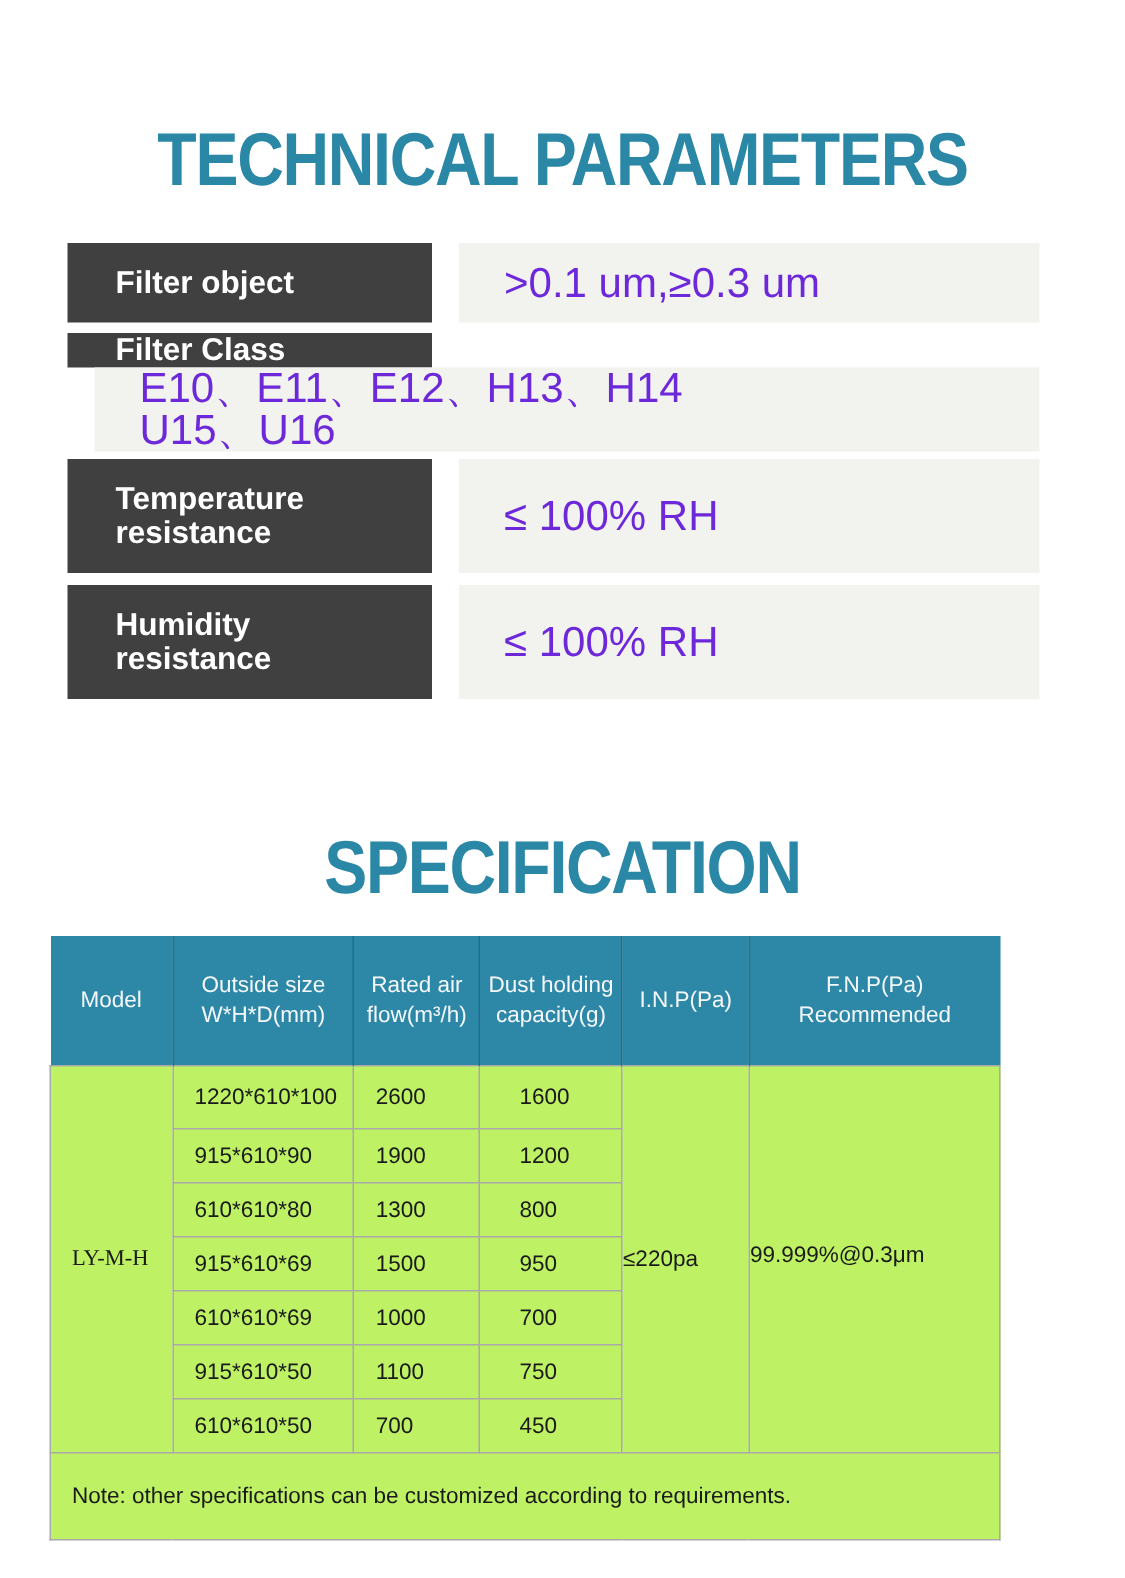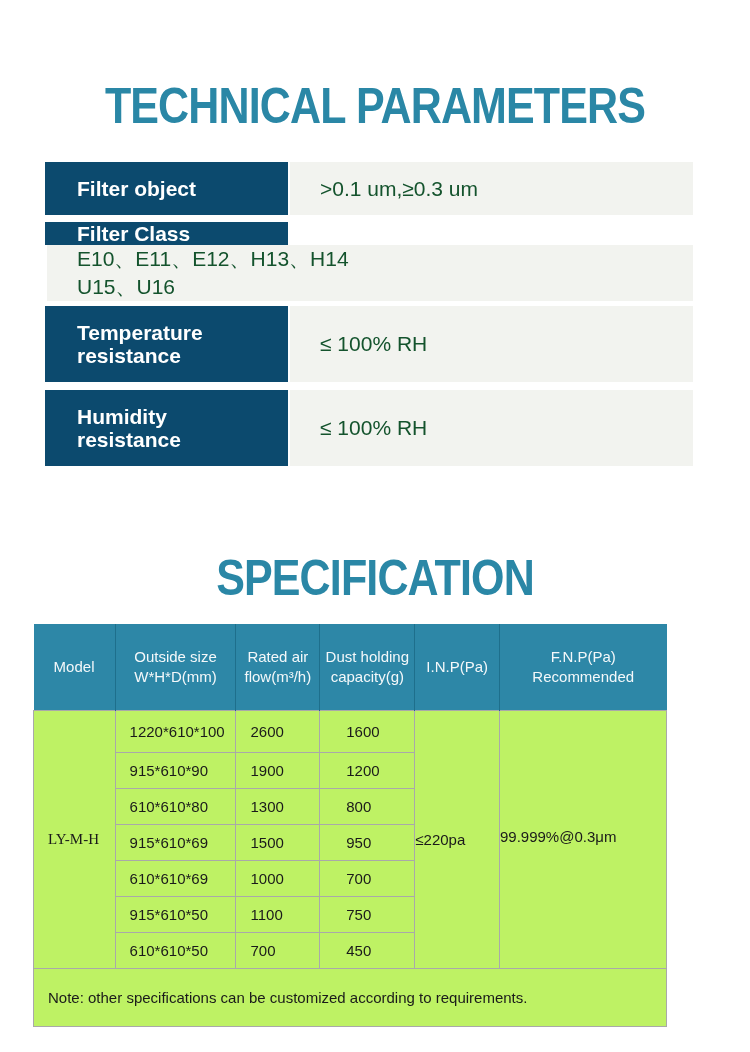--- a/index.html
+++ b/index.html
@@ -10,27 +10,27 @@
     position: absolute; left: 0; width: 750px; text-align: center;
     color: #2a87a6; font-family: "Liberation Sans", sans-serif; font-weight: bold;
     letter-spacing: -1px;
     transform-origin: center;
   }
   #title1 { top: 76px; height: 60px; font-size: 50px; line-height: 60px; transform: scaleX(0.86); }
   #title2 { top: 548px; height: 60px; font-size: 50px; line-height: 60px; transform: scaleX(0.86); }
 
   .param-row { position: absolute; left: 45px; width: 648px; display: flex; }
   .param-label {
-    width: 243px; background: #0c4a6e; color: #ffffff; font-weight: bold;
+    width: 243px; background: #404040; color: #ffffff; font-weight: bold;
     font-size: 21px; line-height: 23px; padding-left: 32px;
     display: flex; align-items: center;
   }
   .param-value {
-    flex: 1; background: #f2f3ef; margin-left: 2px; color: #14532d;
-    font-size: 21px; line-height: 28px; padding-left: 30px;
+    flex: 1; background: #f2f3ef; margin-left: 18px; color: #6d28d9;
+    font-size: 28px; line-height: 28px; padding-left: 30px;
     display: flex; align-items: center;
   }
   #row1 { top: 162px; height: 53px; }
   #row2 { top: 222px; height: 77px; flex-direction: column; }
   #row3 { top: 306px; height: 76px; }
   #row4 { top: 390px; height: 76px; }
 
   table.spec {
     position: absolute; left: 33px; top: 624px; width: 634px;
     border-collapse: collapse; font-size: 15px; color: #1a1a1a;

